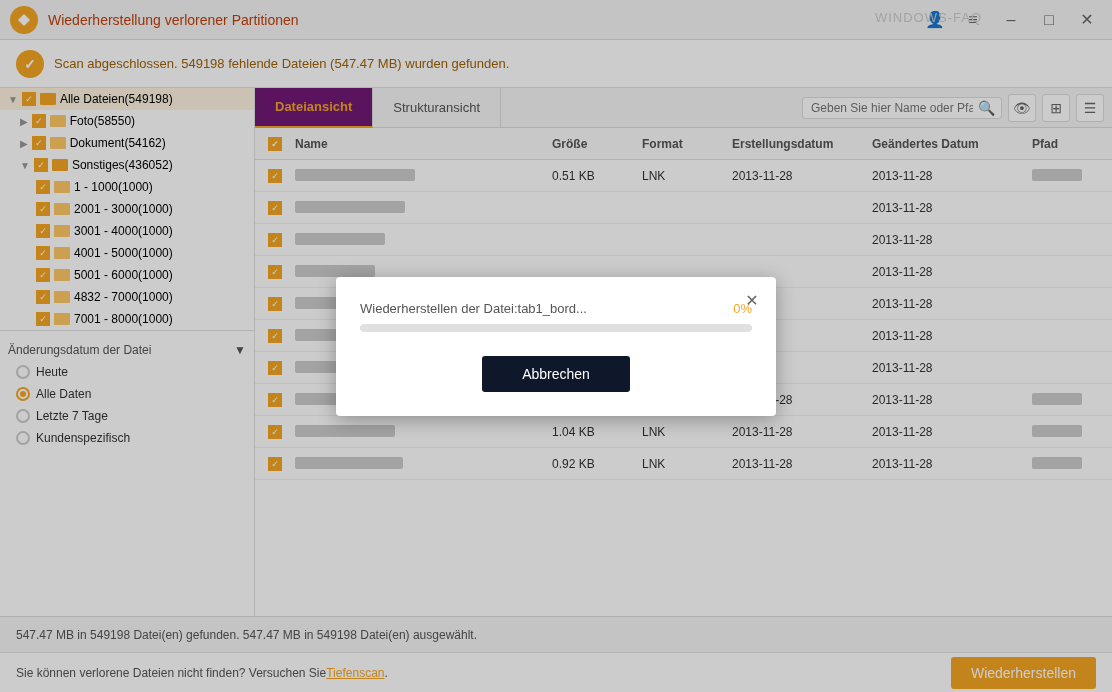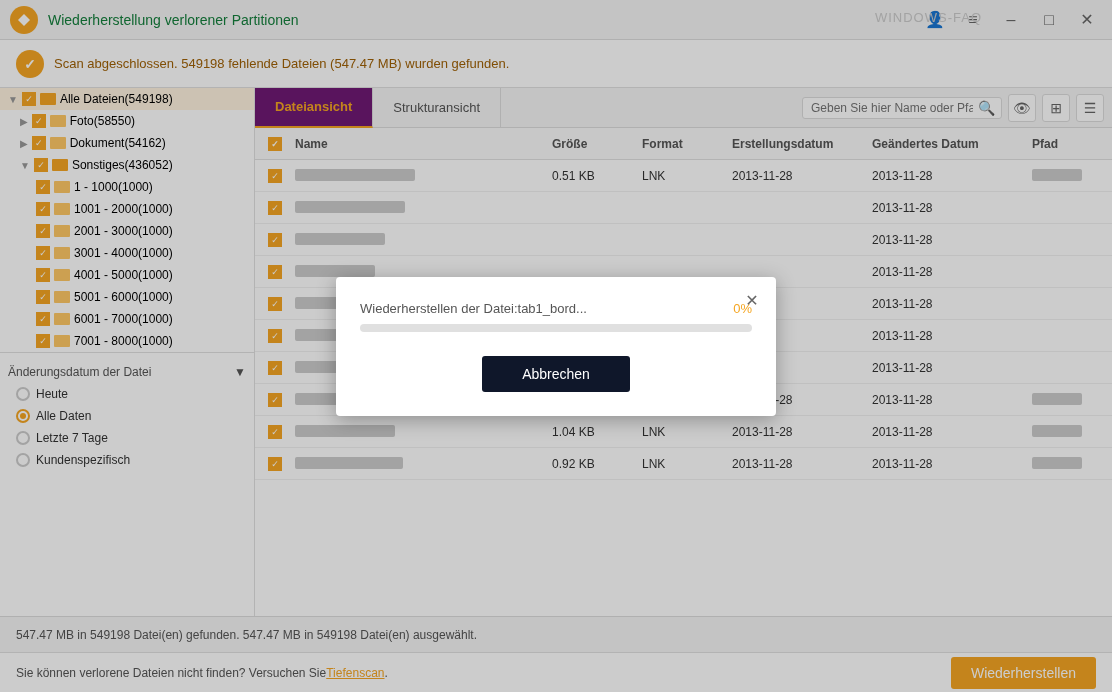--- a/index.html
+++ b/index.html
@@ -17,21 +17,21 @@
     }
     .titlebar-icon {
       width: 28px; height: 28px;
       background: #f5a623;
       border-radius: 50%;
       display: flex; align-items: center; justify-content: center;
       margin-right: 10px;
       flex-shrink: 0;
     }
     .titlebar-icon svg { fill: white; }
-    .titlebar-title { font-size: 14px; color: #15803d; flex: 1; }
+    .titlebar-title { font-size: 14px; color: #c2410c; flex: 1; }
     .titlebar-watermark { color: #ccc; font-size: 13px; position: absolute; right: 130px; top: 10px; letter-spacing: 1px; }
     .titlebar-controls { display: flex; gap: 8px; align-items: center; }
     .titlebar-controls span {
       width: 30px; height: 30px; display: flex; align-items: center; justify-content: center;
       cursor: pointer; font-size: 16px; color: #666; border-radius: 3px;
     }
 
     
     .notification-bar {
       background: #fff;
@@ -390,54 +390,49 @@
       <div class="folder-icon folder-icon-orange"></div>
       <span>Sonstiges(436052)</span>
     </div>
 
     <div class="tree-item tree-indent-2">
       <div class="tree-cb"></div>
       <div class="folder-icon folder-icon-light"></div>
       <span>1 - 1000(1000)</span>
     </div>
 
+
     <div class="tree-item tree-indent-2">
       <div class="tree-cb"></div>
       <div class="folder-icon folder-icon-light"></div>
-      <span>1001 - 2000(1000)</span>
+      <span>2001 - 3000(1000)</span>
     </div>
 
     <div class="tree-item tree-indent-2">
       <div class="tree-cb"></div>
       <div class="folder-icon folder-icon-light"></div>
-      <span>2001 - 3000(1000)</span>
+      <span>3001 - 4000(1000)</span>
     </div>
 
     <div class="tree-item tree-indent-2">
       <div class="tree-cb"></div>
       <div class="folder-icon folder-icon-light"></div>
-      <span>3001 - 4000(1000)</span>
+      <span>4001 - 5000(1000)</span>
     </div>
 
     <div class="tree-item tree-indent-2">
       <div class="tree-cb"></div>
       <div class="folder-icon folder-icon-light"></div>
-      <span>4001 - 5000(1000)</span>
+      <span>5001 - 6000(1000)</span>
     </div>
 
     <div class="tree-item tree-indent-2">
       <div class="tree-cb"></div>
       <div class="folder-icon folder-icon-light"></div>
-      <span>5001 - 6000(1000)</span>
-    </div>
-
-    <div class="tree-item tree-indent-2">
-      <div class="tree-cb"></div>
-      <div class="folder-icon folder-icon-light"></div>
-      <span>6001 - 7000(1000)</span>
+      <span>4832 - 7000(1000)</span>
     </div>
 
     <div class="tree-item tree-indent-2">
       <div class="tree-cb"></div>
       <div class="folder-icon folder-icon-light"></div>
       <span>7001 - 8000(1000)</span>
     </div>
 
     <div class="filter-section">
       <div class="filter-header">

